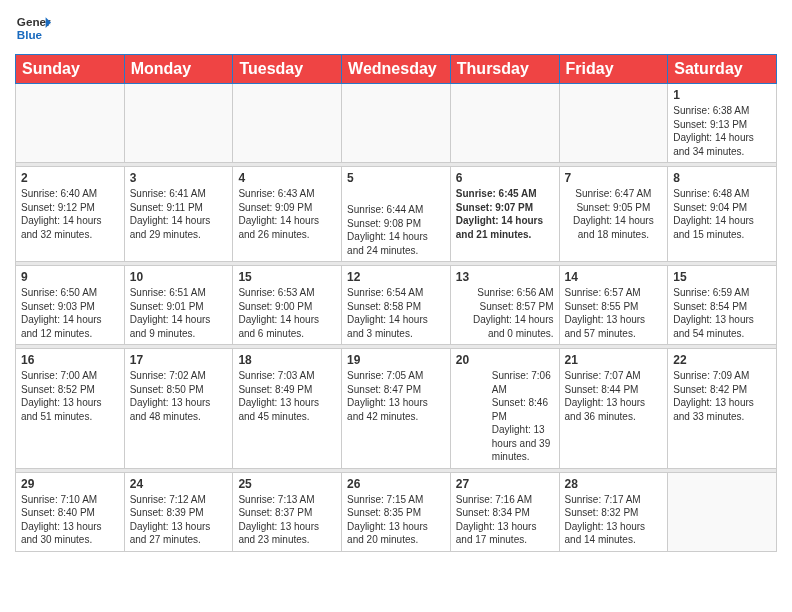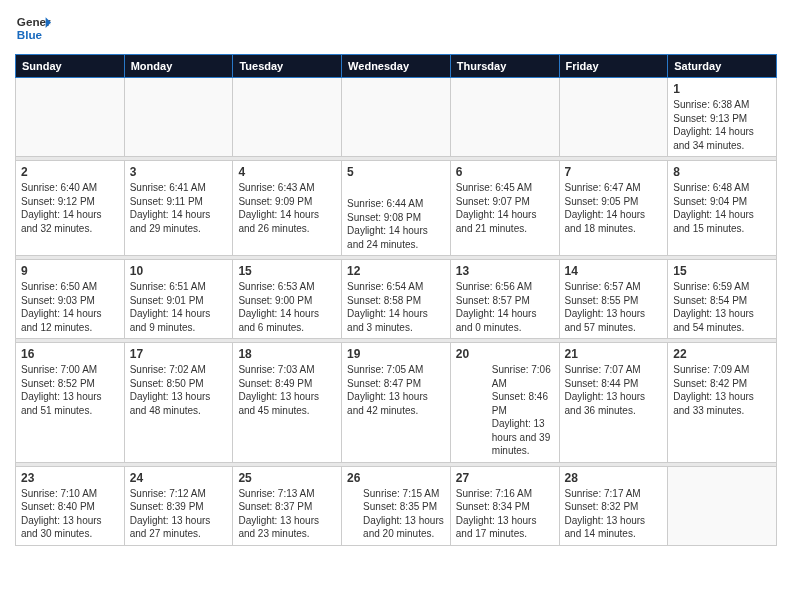--- a/index.html
+++ b/index.html
@@ -40,23 +40,23 @@
     .calendar-subtitle {
       font-size: 15px;
       color: #555;
     }
     .calendar {
       width: 100%;
       border-collapse: collapse;
       border: 1px solid #ccc;
     }
     .calendar th {
-      background-color: #0f172a;
+      background-color: #ef4444;
       color: #fff;
-      font-size: 11px;
+      font-size: 16px;
       font-weight: bold;
       padding: 5px 6px;
       text-align: left;
       border: 1px solid #2878c8;
     }
     .calendar td {
       vertical-align: top;
       border: 1px solid #ccc;
       padding: 4px 5px;
       width: calc(100% / 7);
@@ -152,27 +152,27 @@
 Daylight: 14 hours and 26 minutes.</div>
           </td>
           <td>
             <span class="day-number">5</span>
             <div class="day-info" style="white-space: pre-wrap; margin-top: 18px;">Sunrise: 6:44 AM
 Sunset: 9:08 PM
 Daylight: 14 hours and 24 minutes.</div>
           </td>
           <td>
             <span class="day-number">6</span>
-            <div class="day-info" style="white-space: pre-wrap;">Sunrise: 6:45 AM
+            <div class="day-info" style="white-space: pre-wrap; font-weight: bold;">Sunrise: 6:45 AM
 Sunset: 9:07 PM
 Daylight: 14 hours and 21 minutes.</div>
           </td>
           <td>
             <span class="day-number">7</span>
-            <div class="day-info" style="white-space: pre-wrap;">Sunrise: 6:47 AM
+            <div class="day-info" style="white-space: pre-wrap; text-align: center;">Sunrise: 6:47 AM
 Sunset: 9:05 PM
 Daylight: 14 hours and 18 minutes.</div>
           </td>
           <td>
             <span class="day-number">8</span>
             <div class="day-info" style="white-space: pre-wrap;">Sunrise: 6:48 AM
 Sunset: 9:04 PM
 Daylight: 14 hours and 15 minutes.</div>
           </td>
         </tr>
@@ -199,21 +199,21 @@
 Daylight: 14 hours and 6 minutes.</div>
           </td>
           <td>
             <span class="day-number">12</span>
             <div class="day-info" style="white-space: pre-wrap;">Sunrise: 6:54 AM
 Sunset: 8:58 PM
 Daylight: 14 hours and 3 minutes.</div>
           </td>
           <td>
             <span class="day-number">13</span>
-            <div class="day-info" style="white-space: pre-wrap;">Sunrise: 6:56 AM
+            <div class="day-info" style="white-space: pre-wrap; text-align: right;">Sunrise: 6:56 AM
 Sunset: 8:57 PM
 Daylight: 14 hours and 0 minutes.</div>
           </td>
           <td>
             <span class="day-number">14</span>
             <div class="day-info" style="white-space: pre-wrap;">Sunrise: 6:57 AM
 Sunset: 8:55 PM
 Daylight: 13 hours and 57 minutes.</div>
           </td>
           <td>
@@ -268,40 +268,40 @@
             <div class="day-info" style="white-space: pre-wrap;">Sunrise: 7:09 AM
 Sunset: 8:42 PM
 Daylight: 13 hours and 33 minutes.</div>
           </td>
         </tr>
         <tr>
           <td colspan="7" class="row-spacer" style="padding: 0px; height: 4px; background: rgb(232, 232, 232);"></td>
         </tr>
         <tr>
           <td>
-            <span class="day-number">23</span>
+            <span class="day-number">29</span>
             <div class="day-info" style="white-space: pre-wrap;">Sunrise: 7:10 AM
 Sunset: 8:40 PM
 Daylight: 13 hours and 30 minutes.</div>
           </td>
           <td>
             <span class="day-number">24</span>
             <div class="day-info" style="white-space: pre-wrap;">Sunrise: 7:12 AM
 Sunset: 8:39 PM
 Daylight: 13 hours and 27 minutes.</div>
           </td>
           <td>
             <span class="day-number">25</span>
             <div class="day-info" style="white-space: pre-wrap;">Sunrise: 7:13 AM
 Sunset: 8:37 PM
 Daylight: 13 hours and 23 minutes.</div>
           </td>
           <td>
             <span class="day-number">26</span>
-            <div class="day-info" style="white-space: pre-wrap; margin-left: 16px;">Sunrise: 7:15 AM
+            <div class="day-info" style="white-space: pre-wrap;">Sunrise: 7:15 AM
 Sunset: 8:35 PM
 Daylight: 13 hours and 20 minutes.</div>
           </td>
           <td>
             <span class="day-number">27</span>
             <div class="day-info" style="white-space: pre-wrap;">Sunrise: 7:16 AM
 Sunset: 8:34 PM
 Daylight: 13 hours and 17 minutes.</div>
           </td>
           <td>

